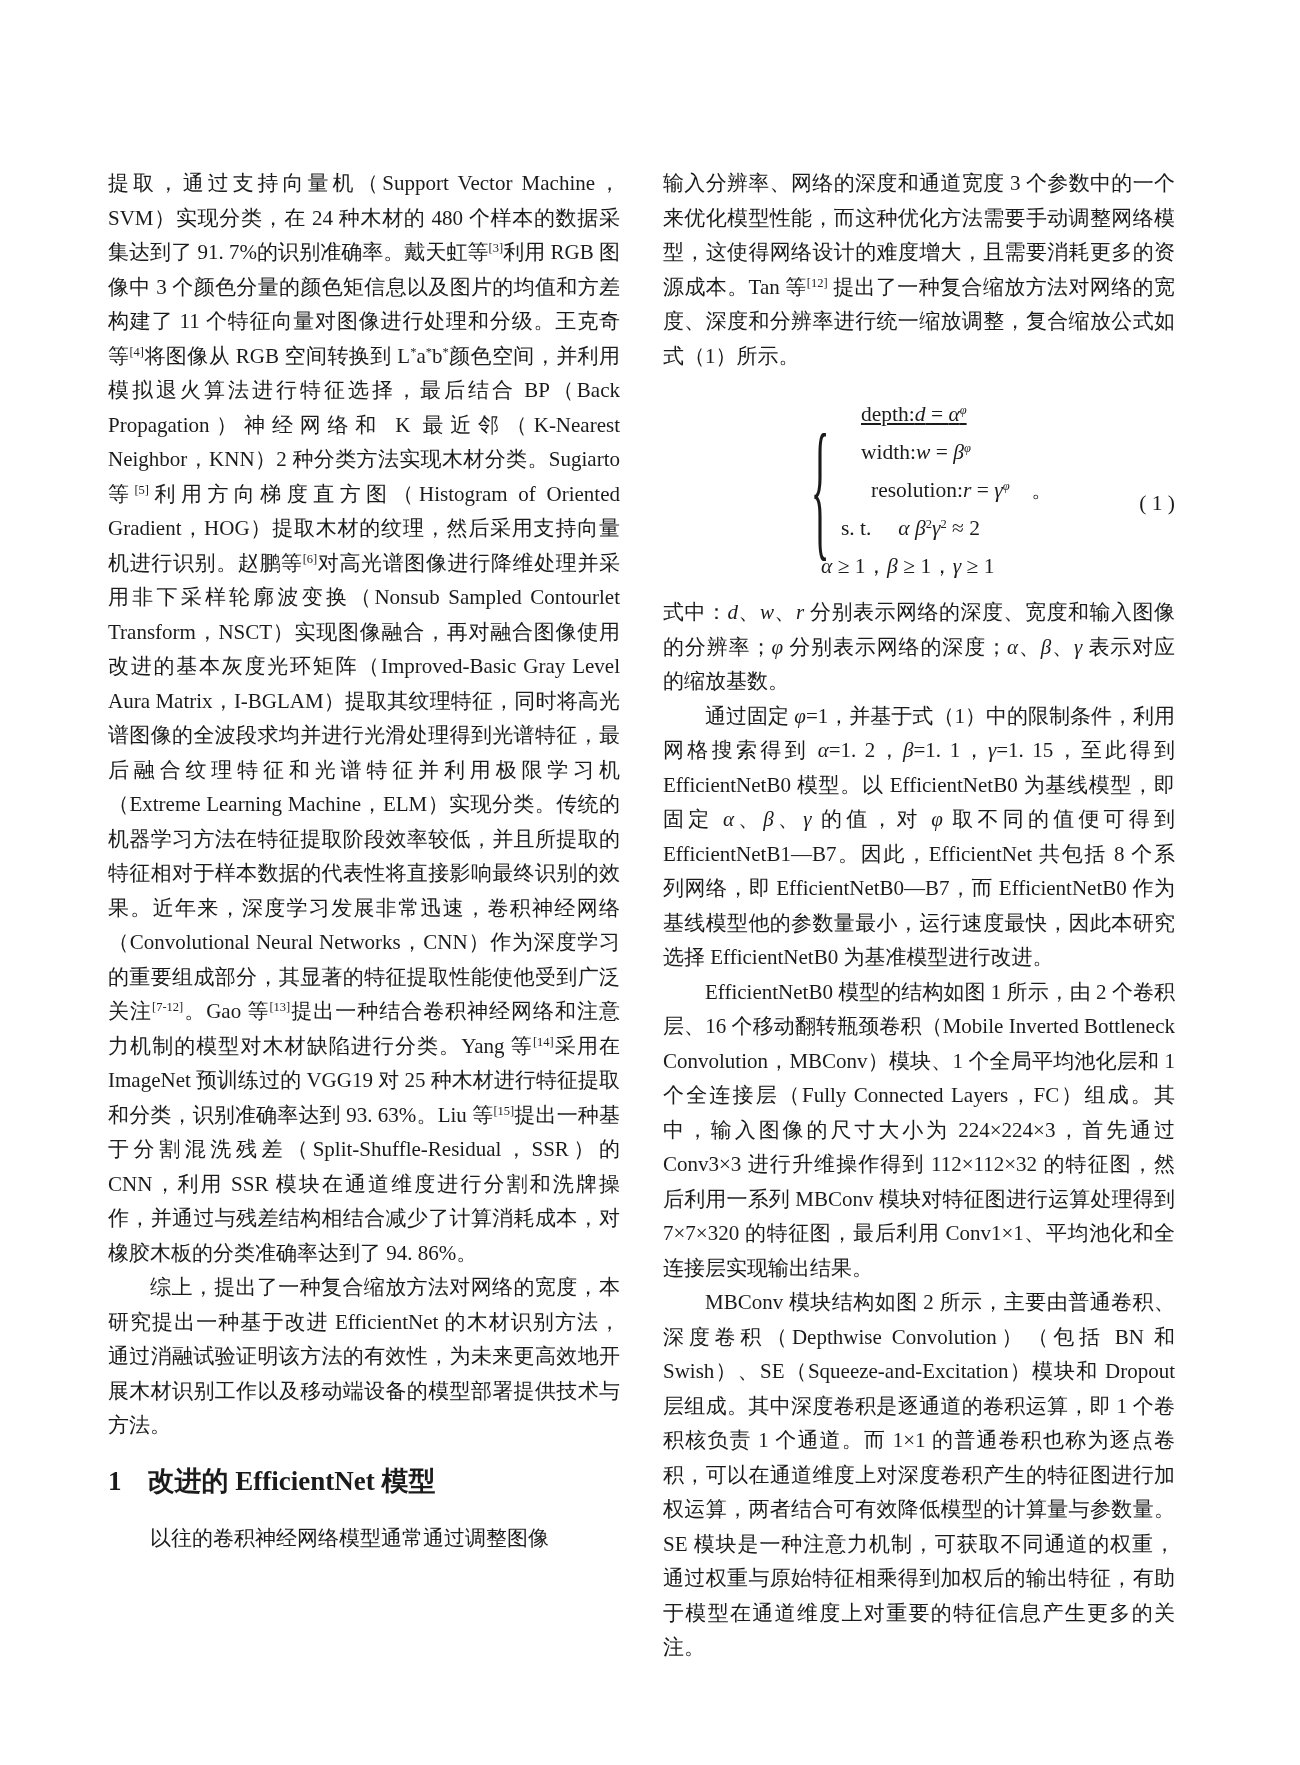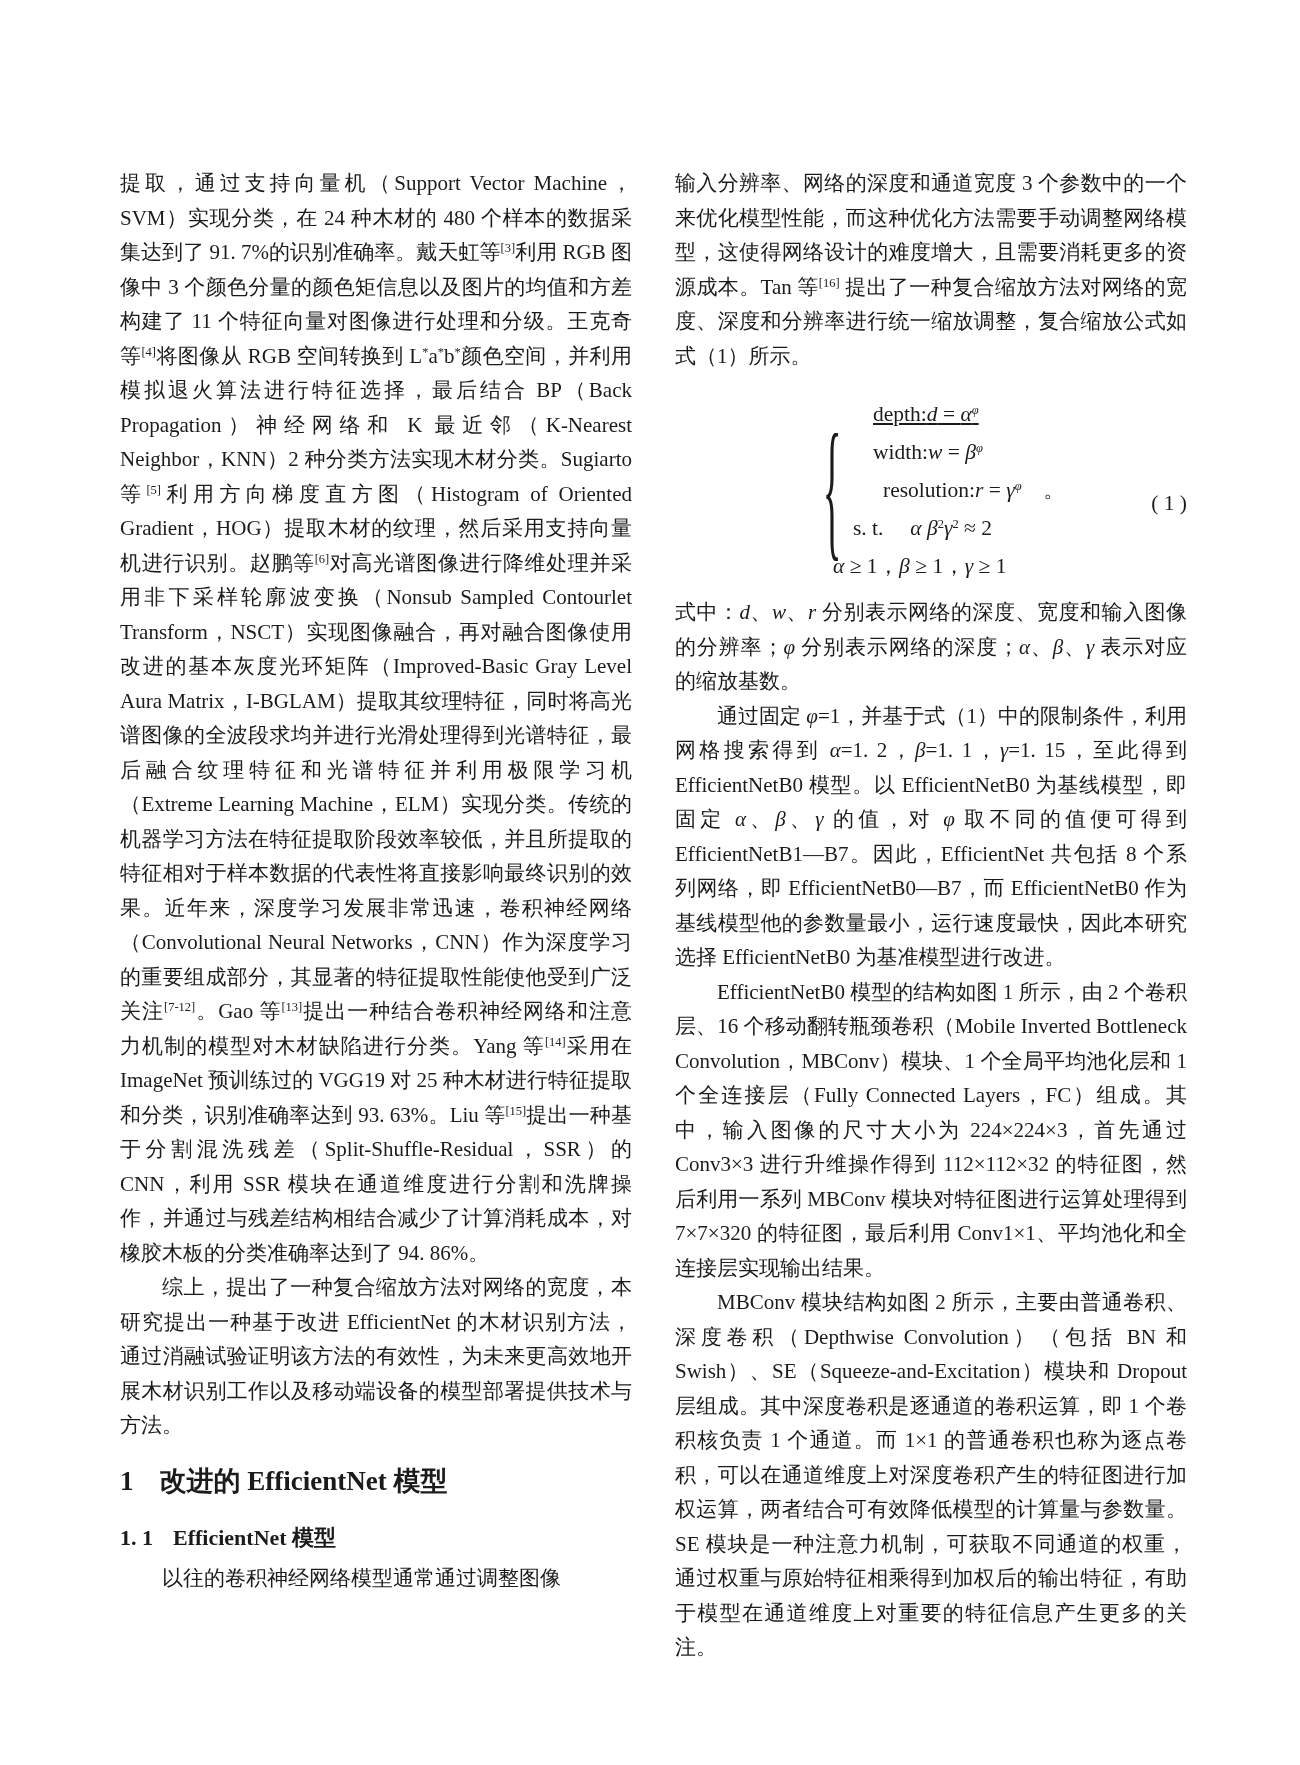--- a/index.html
+++ b/index.html
@@ -11,21 +11,21 @@
     position: relative;
     width: 1300px;
     height: 1765px;
     background: #ffffff;
     color: #1b1b1b;
     font-family: "Liberation Serif", "DejaVu Serif", serif;
     overflow: hidden;
   }
   .content {
     position: absolute;
-    left: 120px;
+    left: 108px;
     top: 166px;
     width: 1067px;
     display: flex;
     gap: 43px;
   }
   .col {
     width: 512px;
   }
   .para {
     margin: 0;
@@ -106,30 +106,26 @@
 
     <div class="col">
       <p class="para"><span>提取，通过支持向量机（Support Vector Machine，SVM）实现分类，在 24 种木材的 480 个样本的数据采集达到了 91. 7%的识别准确率。戴天虹等</span><sup>[3]</sup><span>利用 RGB 图像中 3 个颜色分量的颜色矩信息以及图片的均值和方差构建了 11 个特征向量对图像进行处理和分级。王克奇等</span><sup>[4]</sup><span>将图像从 RGB 空间转换到 L</span><sup>*</sup><span>a</span><sup>*</sup><span>b</span><sup>*</sup><span>颜色空间，并利用模拟退火算法进行特征选择，最后结合 BP（Back Propagation）神经网络和 K 最近邻（K-Nearest Neighbor，KNN）2 种分类方法实现木材分类。Sugiarto 等</span><sup>[5]</sup><span>利用方向梯度直方图（Histogram of Oriented Gradient，HOG）提取木材的纹理，然后采用支持向量机进行识别。赵鹏等</span><sup>[6]</sup><span>对高光谱图像进行降维处理并采用非下采样轮廓波变换（Nonsub Sampled Contourlet Transform，NSCT）实现图像融合，再对融合图像使用改进的基本灰度光环矩阵（Improved-Basic Gray Level Aura Matrix，I-BGLAM）提取其纹理特征，同时将高光谱图像的全波段求均并进行光滑处理得到光谱特征，最后融合纹理特征和光谱特征并利用极限学习机（Extreme Learning Machine，ELM）实现分类。传统的机器学习方法在特征提取阶段效率较低，并且所提取的特征相对于样本数据的代表性将直接影响最终识别的效果。近年来，深度学习发展非常迅速，卷积神经网络（Convolutional Neural Networks，CNN）作为深度学习的重要组成部分，其显著的特征提取性能使他受到广泛关注</span><sup>[7-12]</sup><span>。Gao 等</span><sup>[13]</sup><span>提出一种结合卷积神经网络和注意力机制的模型对木材缺陷进行分类。Yang 等</span><sup>[14]</sup><span>采用在 ImageNet 预训练过的 VGG19 对 25 种木材进行特征提取和分类，识别准确率达到 93. 63%。Liu 等</span><sup>[15]</sup><span>提出一种基于分割混洗残差（Split-Shuffle-Residual，SSR）的 CNN，利用 SSR 模块在通道维度进行分割和洗牌操作，并通过与残差结构相结合减少了计算消耗成本，对橡胶木板的分类准确率达到了 94. 86%。</span></p>
       <p class="para indent"><span>综上，提出了一种复合缩放方法对网络的宽度，本研究提出一种基于改进 EfficientNet 的木材识别方法，通过消融试验证明该方法的有效性，为未来更高效地开展木材识别工作以及移动端设备的模型部署提供技术与方法。</span></p>
 
       <h2 class="section-heading">
         <span class="sec-num">1</span>
         <span>改进的 EfficientNet 模型</span>
       </h2>
 
-      <h3 class="subsection-heading">
-        <span class="sec-num">1. 1</span>
-        <span>EfficientNet 模型</span>
-      </h3>
 
       <p class="para indent"><span>以往的卷积神经网络模型通常通过调整图像</span></p>
     </div>
 
     <div class="col">
-      <p class="para"><span>输入分辨率、网络的深度和通道宽度 3 个参数中的一个来优化模型性能，而这种优化方法需要手动调整网络模型，这使得网络设计的难度增大，且需要消耗更多的资源成本。Tan 等</span><sup>[16]</sup><span> 提出了一种复合缩放方法对网络的宽度、深度和分辨率进行统一缩放调整，复合缩放公式如式（1）所示。</span></p>
+      <p class="para"><span>输入分辨率、网络的深度和通道宽度 3 个参数中的一个来优化模型性能，而这种优化方法需要手动调整网络模型，这使得网络设计的难度增大，且需要消耗更多的资源成本。Tan 等</span><sup>[12]</sup><span> 提出了一种复合缩放方法对网络的宽度、深度和分辨率进行统一缩放调整，复合缩放公式如式（1）所示。</span></p>
 
       <div class="equation">
         <span class="eq-brace">{</span>
         <div>
           <div class="eq-line"><span>depth:</span><span class="it">d</span><span> = </span><span class="it">α</span><sup class="it">φ</sup></div>
           <div class="eq-line"><span>width:</span><span class="it">w</span><span> = </span><span class="it">β</span><sup class="it">φ</sup></div>
           <div class="eq-line"><span>resolution:</span><span class="it">r</span><span> = </span><span class="it">γ</span><sup class="it">φ</sup><span>　。</span></div>
           <div class="eq-line"><span>s. t.　 </span><span class="it">α </span><span class="it">β</span><sup>2</sup><span class="it">γ</span><sup>2</sup><span> ≈ 2</span></div>
           <div class="eq-line"><span class="it">α</span><span> ≥ 1，</span><span class="it">β</span><span> ≥ 1，</span><span class="it">γ</span><span> ≥ 1</span></div>
         </div>

